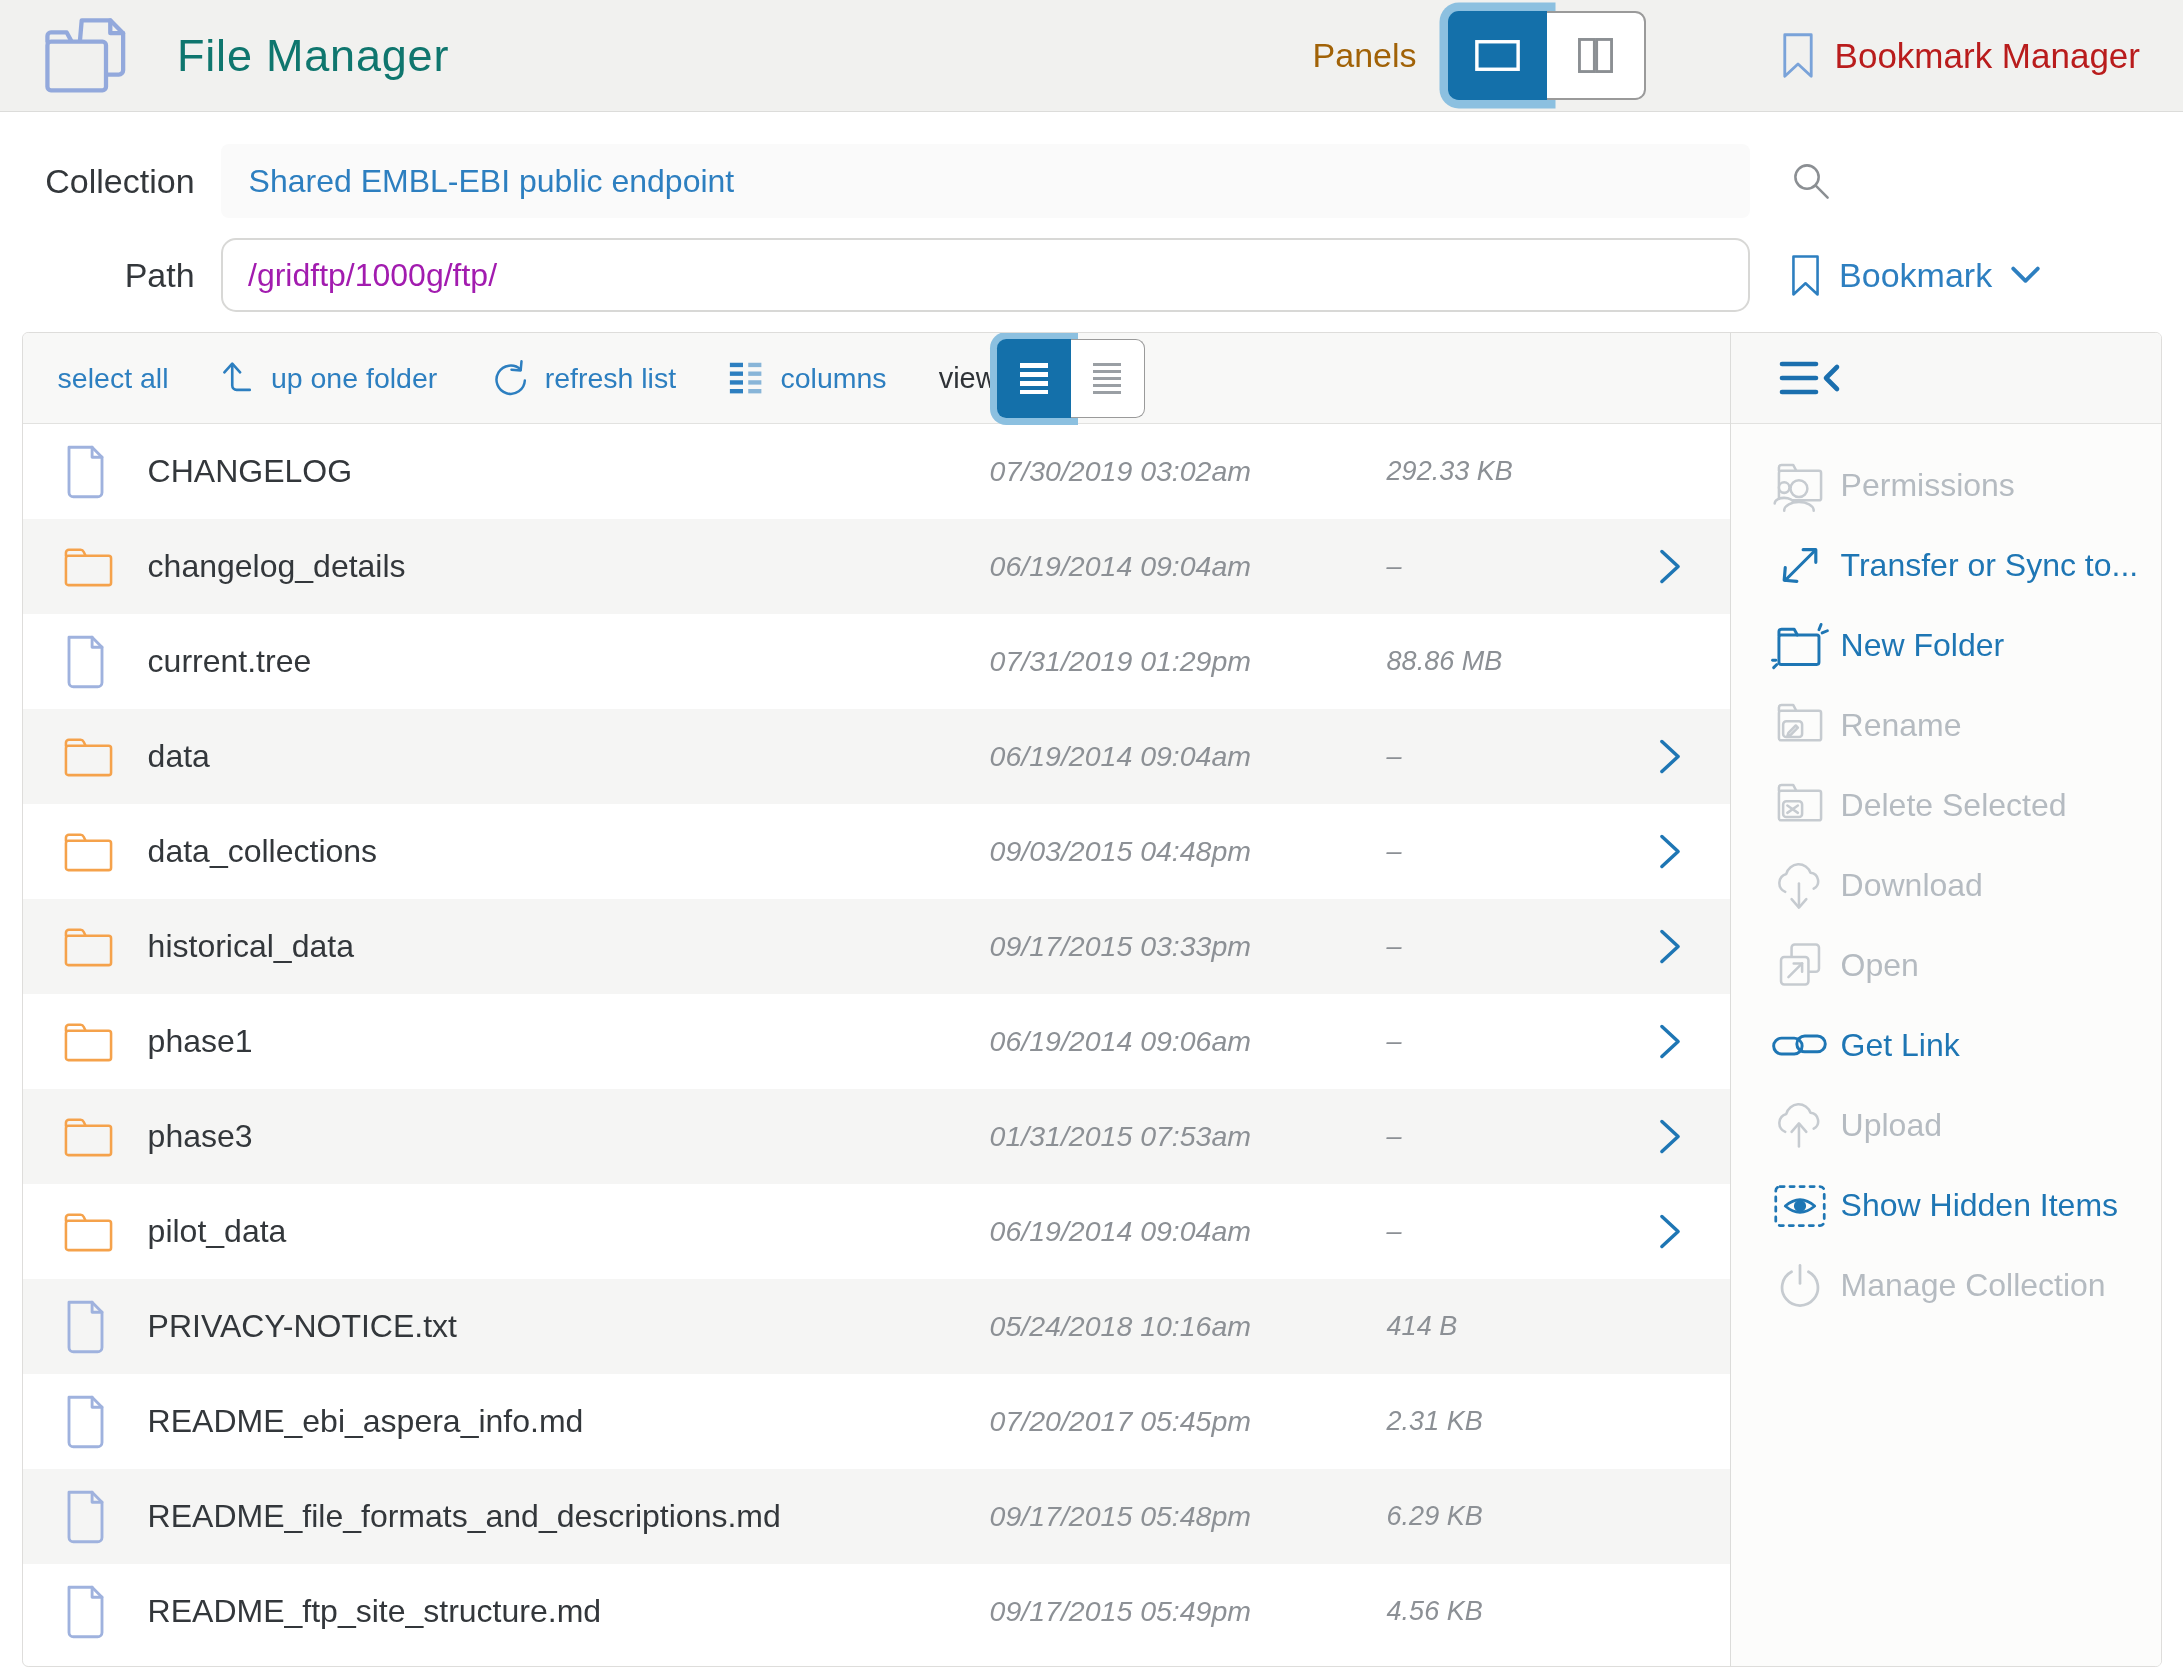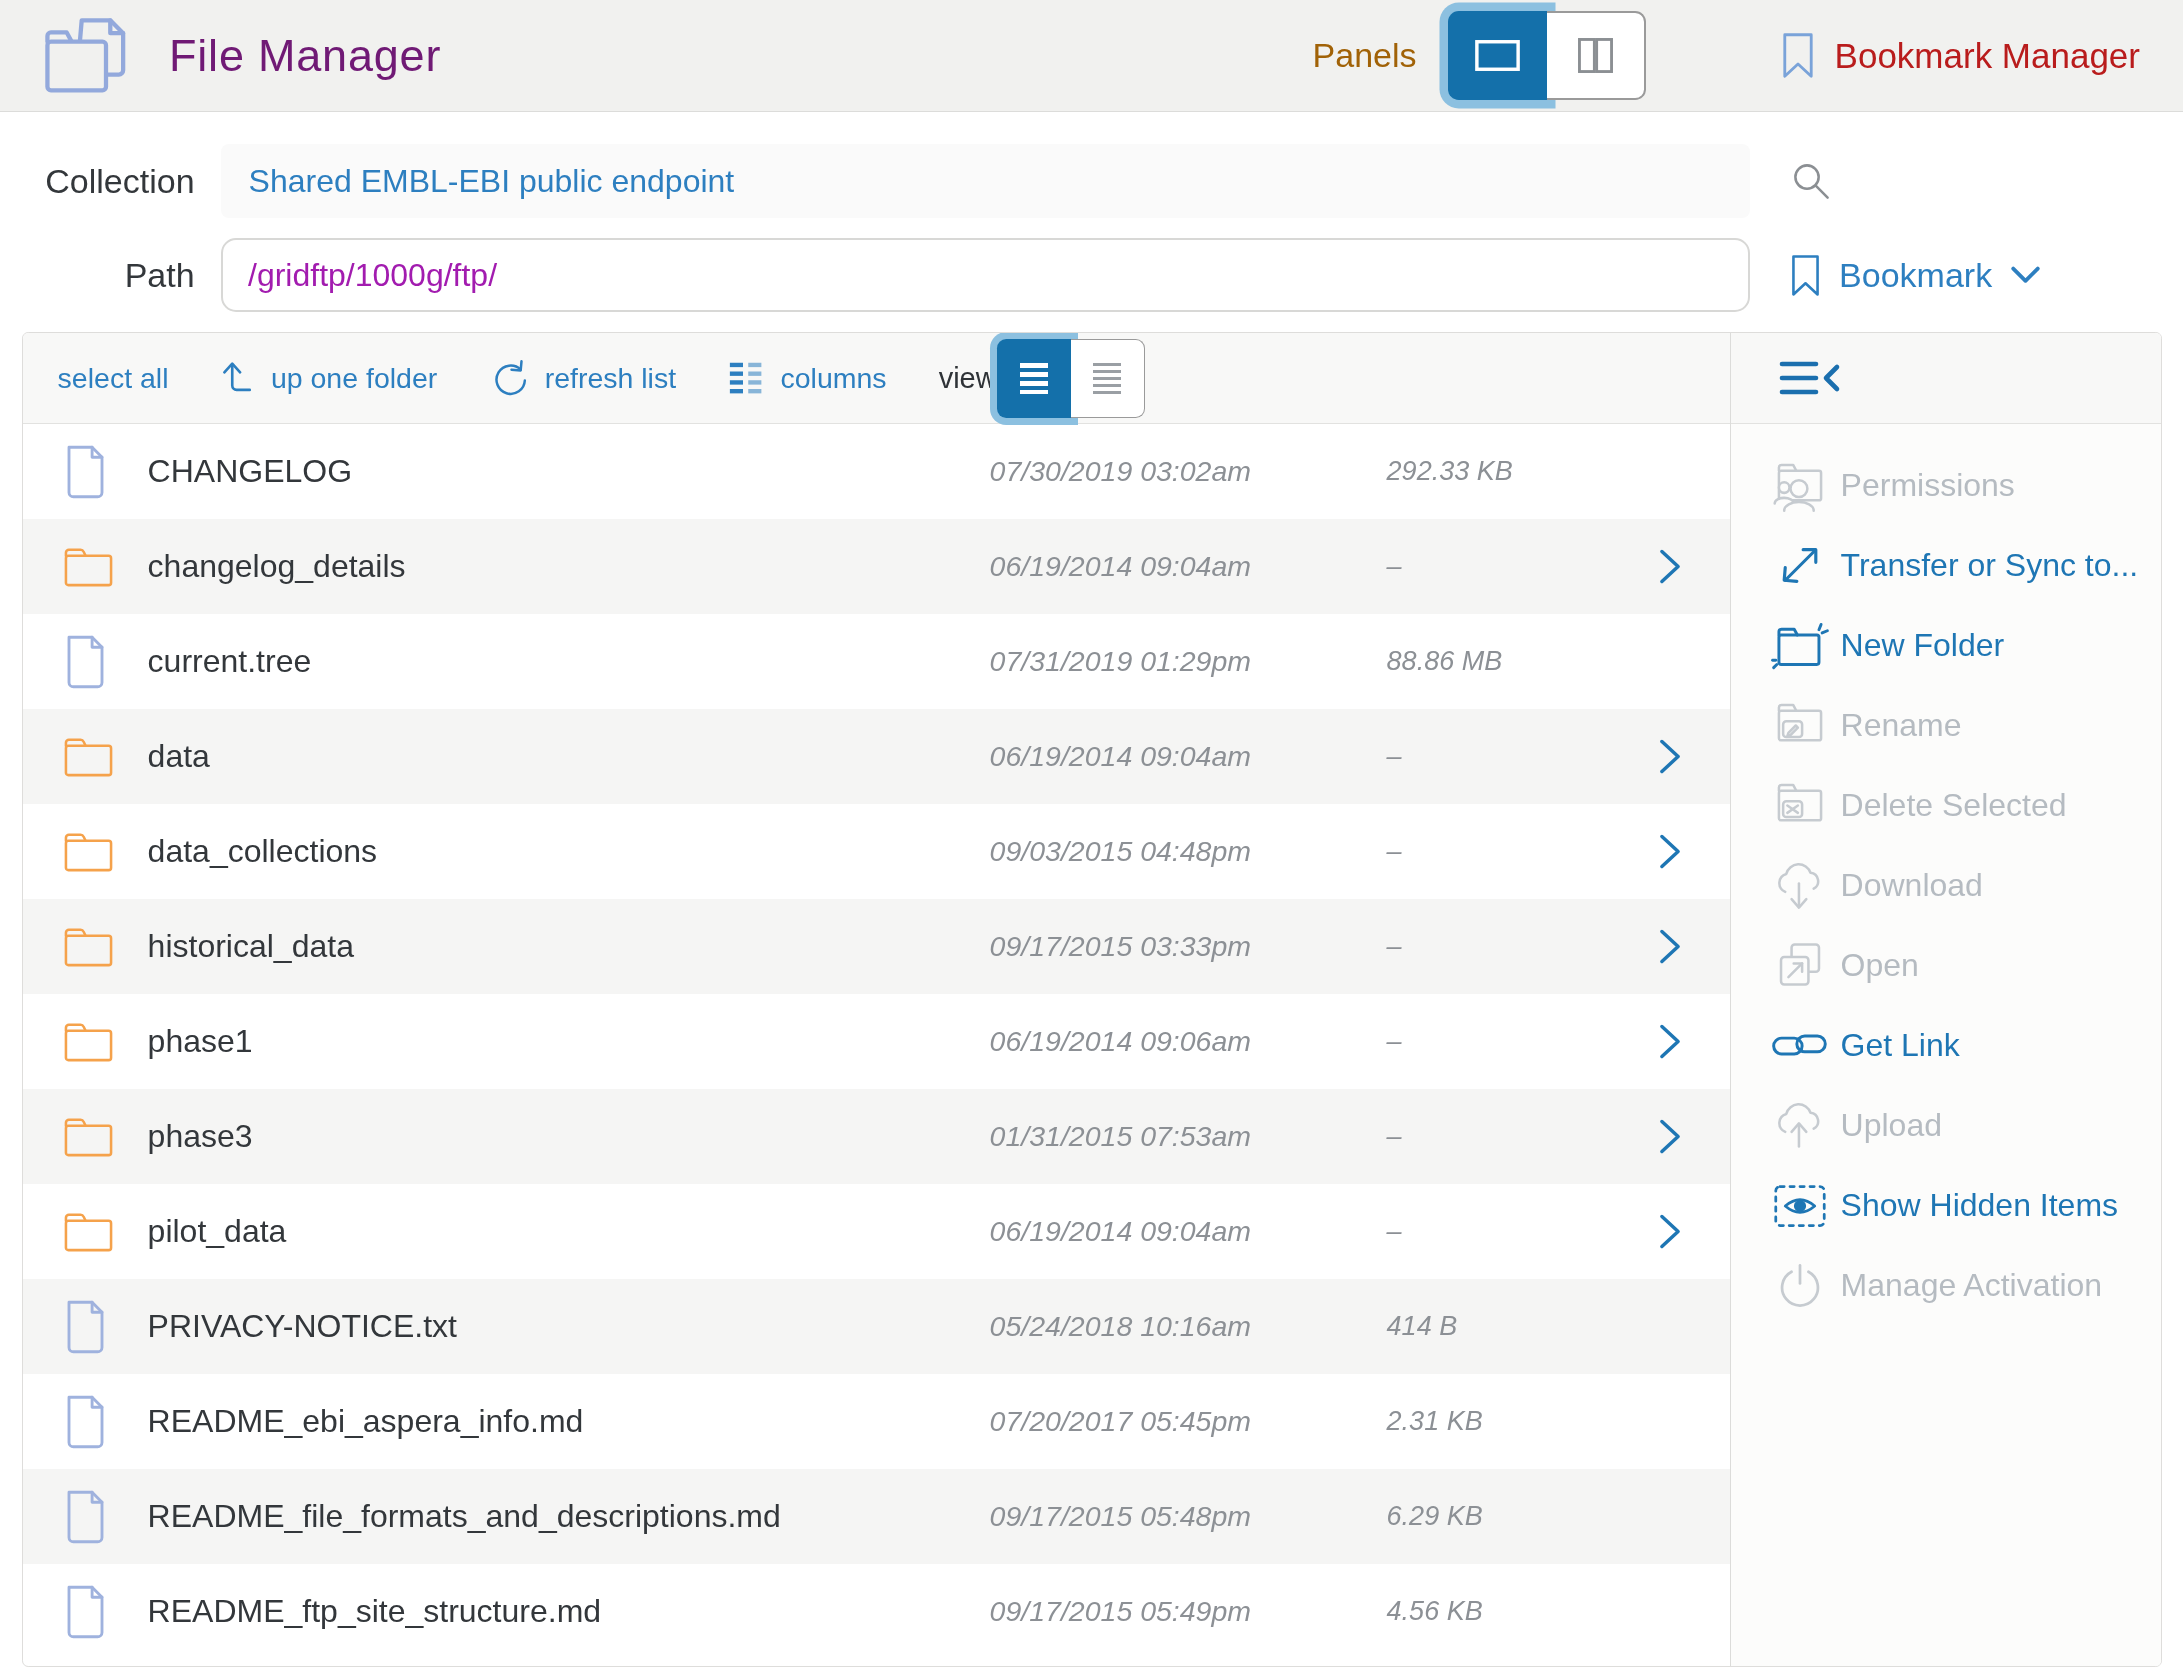--- a/index.html
+++ b/index.html
@@ -3,21 +3,21 @@
 <meta charset="utf-8">
 <style>
   html,body{margin:0;padding:0;background:#ffffff;}
   body{font-family:"Liberation Sans", sans-serif; -webkit-font-smoothing:antialiased;}
   .app{width:2183px;height:1676px;background:#fff;overflow:hidden;position:relative;}
 
   
   .topbar{height:112px;background:#f1f1ef;border-bottom:1.5px solid #dcdcda;display:flex;align-items:center;padding:0 43px;box-sizing:border-box;}
   .brand{display:flex;align-items:center;gap:32px;}
   .brand svg{display:block;}
-  .page-title{font-size:45px;font-weight:400;color:#701a75;letter-spacing:0.8px;margin:8px;}
+  .page-title{font-size:45px;font-weight:400;color:#0f766e;letter-spacing:0.8px;margin:16px;}
   .topbar-right{margin-left:auto;display:flex;align-items:center;}
   .panels-label{font-size:34px;color:#a16207;margin-right:31px;}
   .seg-toggle{display:flex;align-items:center;}
   .seg{width:99px;height:89px;display:flex;align-items:center;justify-content:center;box-sizing:border-box;cursor:pointer;}
   .seg.sel{background:#1470aa;border-radius:10.8px 0 0 10.8px;box-shadow:0 0 0 8.5px #8cc0e0;}
   .seg.unsel{background:#ffffff;border:2.3px solid #9a9a9a;border-left:none;border-radius:0 10.8px 10.8px 0;position:relative;z-index:1;}
   .bookmark-manager{display:flex;align-items:center;gap:20px;margin-left:135px;cursor:pointer;}
   .bookmark-manager span{font-size:35px;color:#b91c1c;}
 
   
@@ -560,19 +560,19 @@
           </li>
           <li class="side-item disabled">
             <span class="si-icon">
               <svg width="60" height="59" viewBox="0 0 56 56">
                 <g fill="none" stroke-linecap="round" stroke-linejoin="round" stroke="currentColor" stroke-width="2.6">
       <path d="M20 15 a17 17 0 1 0 16 0"></path>
                   <line x1="28" y1="9" x2="28" y2="26"></line>
                 </g>
               </svg>
             </span>
-            <span class="si-label">Manage Activation</span>
+            <span class="si-label">Manage Collection</span>
           </li>
         </ul>
     </aside>
   </div>
 </div>
 
 
 </body></html>

